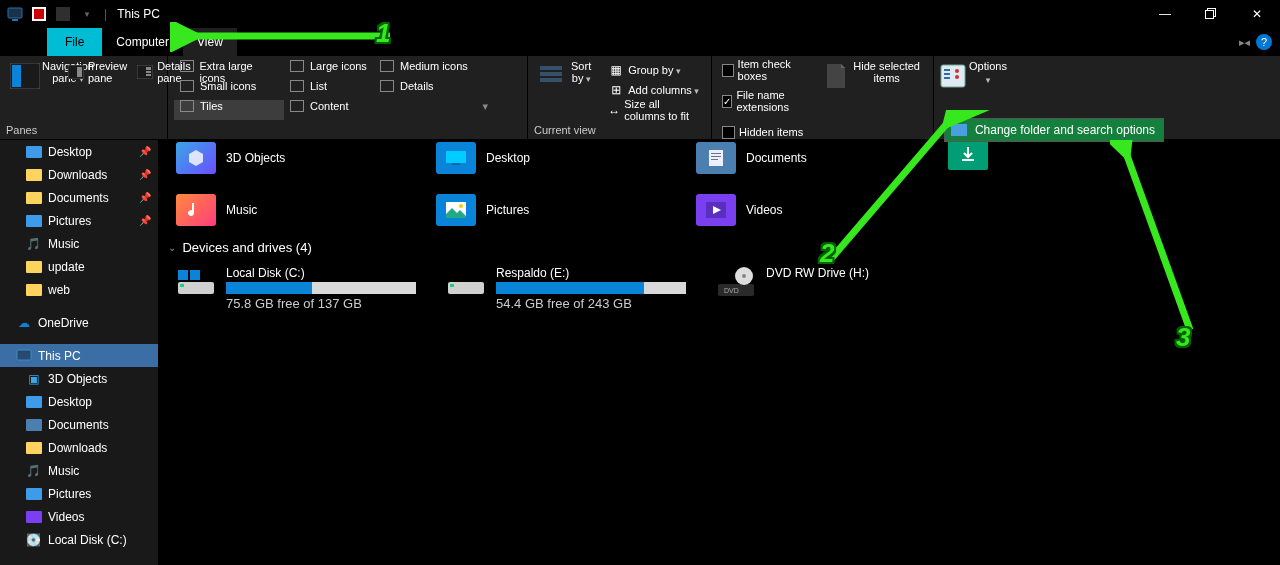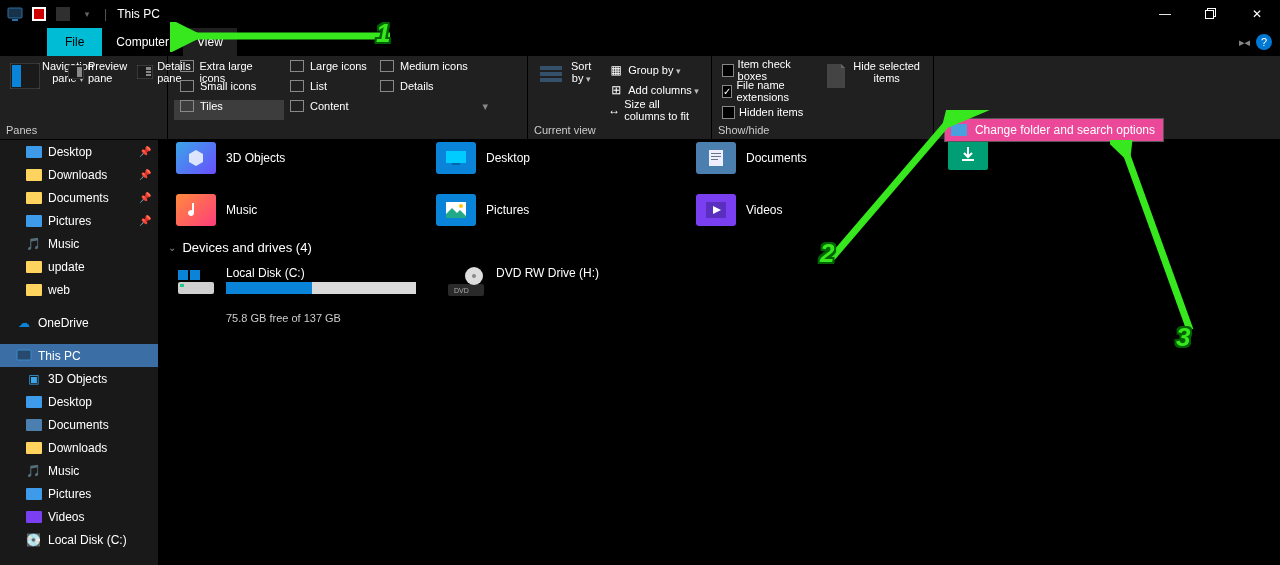--- a/index.html
+++ b/index.html
@@ -35,21 +35,21 @@
   .hrow .lbl { font-size: 11px; }
   .layout-grid { display: grid; grid-template-columns: 110px 90px 120px; grid-auto-rows: 20px; }
   .layout-item { display: flex; align-items: flex-start; gap: 6px; padding: 0 6px; font-size: 11px; }
   .layout-item.sel { background: #3d3d3d; }
   .layout-ic { width: 14px; height: 12px; border: 1px solid #888; display: inline-block; }
   .ck { width: 13px; height: 13px; border: 1px solid #888; display: inline-flex; align-items: center; justify-content: center; font-size: 10px; background: #000; }
   .ck.on::after { content: "✓"; color: #fff; font-size: 10px; }
 
   .dropdown-arrow::after { content: " ▾"; font-size: 9px; color: #bbb; }
 
-  .options-popup { position: absolute; top: 118px; right: 116px; background: #ec4899; border: 1px solid #555; padding: 4px 8px 4px 6px; display: flex; align-items: center; gap: 8px; font-size: 12px; z-index: 5; }
+  .options-popup { position: absolute; top: 118px; right: 116px; background: #15803d; border: 1px solid #555; padding: 4px 8px 4px 6px; display: flex; align-items: center; gap: 8px; font-size: 12px; z-index: 5; }
   .options-popup .pic { width: 16px; height: 12px; background: #4aa0df; display: inline-block; }
 
   
   .main { position: absolute; top: 140px; left: 0; right: 0; bottom: 0; display: flex; }
   .sidebar { width: 158px; background: #191919; overflow: hidden; padding-top: 0; }
   .sitem { display: flex; align-items: center; gap: 6px; height: 23px; padding-left: 26px; font-size: 12px; position: relative; }
   .sitem.sel { background: #3a6ea5; }
   .sitem .pin { position: absolute; right: 6px; color: #888; font-size: 10px; }
   .sic { width: 16px; height: 16px; display: inline-flex; align-items: center; justify-content: center; }
   .folder-ic { width: 16px; height: 12px; background: #ffd45e; border-radius: 1px; display: inline-block; }
@@ -66,21 +66,21 @@
   .section-head { position: absolute; top: 100px; left: 10px; font-size: 13px; display: flex; align-items: center; gap: 6px; color: #fff; }
   .section-head .chev { color: #888; font-size: 10px; }
 
   .drives-row { position: absolute; top: 126px; left: 18px; right: 0; display: flex; gap: 30px; }
   .drive { width: 240px; display: flex; gap: 10px; }
   .drive .dicon { width: 40px; height: 32px; position: relative; }
   .drive .dbody { flex: 1; }
   .drive .dname { font-size: 12px; margin-bottom: 2px; }
   .drive .dbar { width: 190px; height: 12px; background: #d9d9d9; position: relative; }
   .drive .dbar .fill { position: absolute; left: 0; top: 0; bottom: 0; background: #0a84d8; }
-  .drive .dfree { font-size: 11px; color: #ccc; margin-top: 18px; }
+  .drive .dfree { font-size: 13px; color: #ccc; margin-top: 2px; }
 
   .download-tile { position: absolute; top: -2px; left: 790px; width: 40px; height: 32px; background: #009e74; display: flex; align-items: center; justify-content: center; border-radius: 2px; }
 
   
   .arrow { position: absolute; pointer-events: none; z-index: 10; }
   .num-badge { position: absolute; font-family: "Arial Black", sans-serif; font-size: 26px; font-weight: 900; color: #37e81e; text-shadow: -2px 0 #006400, 2px 0 #006400, 0 -2px #006400, 0 2px #006400, -2px -2px #006400, 2px 2px #006400, -2px 2px #006400, 2px -2px #006400; pointer-events: none; z-index: 11; font-style: italic; }
 </style>
 </head>
 <body>
 
@@ -241,21 +241,21 @@
             <span class="sm-ic">↔</span>
             <span class="lbl">Size all columns to fit</span>
           </div>
       </div>
     </div>
     <div class="glabel">Current view</div>
   </div>
 
   <div class="rgroup" style="width:222px">
     <div class="gbody">
-      <div style="display:flex;flex-direction:column;gap:1px;padding-top:2px">
+      <div style="display:flex;flex-direction:column;gap:11px;padding-top:2px">
         <div class="hrow">
             <span class="ck"></span>
             <span class="lbl">Item check boxes</span>
           </div>
         <div class="hrow">
             <span class="ck on"></span>
             <span class="lbl">File name extensions</span>
           </div>
         <div class="hrow">
             <span class="ck"></span>
@@ -268,20 +268,38 @@
               <path d="M3 2h14l4 4v20H3z" fill="#444"></path>
               <path d="M17 2v4h4" fill="#666"></path>
             </svg>
           </span>
         <span class="lbl">Hide selected items</span>
       </div>
     </div>
     <div class="glabel">Show/hide</div>
   </div>
 
+  <div class="rgroup" style="width:56px;border-right:none">
+    <div class="gbody" style="justify-content:center">
+      <div class="vbtn">
+        <span class="big-ic">
+            <svg width="28" height="26" viewBox="0 0 28 26">
+              <rect x="2" y="2" width="24" height="22" rx="2" fill="#dfeaf4" stroke="#6a8"></rect>
+              <rect x="5" y="6" width="6" height="2" fill="#2a6fa5"></rect>
+              <rect x="5" y="10" width="6" height="2" fill="#2a6fa5"></rect>
+              <rect x="5" y="14" width="6" height="2" fill="#2a6fa5"></rect>
+              <circle cx="18" cy="8" r="2" fill="#c33"></circle>
+              <circle cx="18" cy="14" r="2" fill="#c33"></circle>
+            </svg>
+          </span>
+        <span class="lbl dropdown-arrow">Options</span>
+      </div>
+    </div>
+    <div class="glabel">&nbsp;</div>
+  </div>
 </div>
 
 <div class="options-popup">
   <span class="pic"></span>
   <span>Change folder and search options</span>
 </div>
 
 <div class="main">
 
   <div class="sidebar">
@@ -470,20 +488,35 @@
               <rect x="2" y="4" width="10" height="10" fill="#0a84d8"></rect>
               <rect x="14" y="4" width="10" height="10" fill="#0a84d8"></rect>
             </svg>
         </div>
         <div class="dbody">
           <div class="dname">Local Disk (C:)</div>
           <div class="dbar">
               <div class="fill" style="width:45%"></div>
             </div>
           <div class="dfree">75.8 GB free of 137 GB</div>
+        </div>
+      </div>
+      <div class="drive">
+        <div class="dicon">
+          <svg width="40" height="32" viewBox="0 0 40 32">
+              <rect x="2" y="16" width="36" height="12" rx="2" fill="#d0d0d0"></rect>
+              <rect x="4" y="18" width="4" height="3" fill="#2c8"></rect>
+            </svg>
+        </div>
+        <div class="dbody">
+          <div class="dname">Respaldo (E:)</div>
+          <div class="dbar">
+              <div class="fill" style="width:78%"></div>
+            </div>
+          <div class="dfree">54.4 GB free of 243 GB</div>
         </div>
       </div>
       <div class="drive" style="width:220px">
         <div class="dicon">
           <svg width="40" height="34" viewBox="0 0 40 34">
               <rect x="2" y="18" width="36" height="12" rx="2" fill="#2a2a2a"></rect>
               <text x="8" y="27" font-size="7" fill="#aaa">DVD</text>
               <circle cx="28" cy="10" r="9" fill="#ddd"></circle>
               <circle cx="28" cy="10" r="2" fill="#888"></circle>
             </svg>

